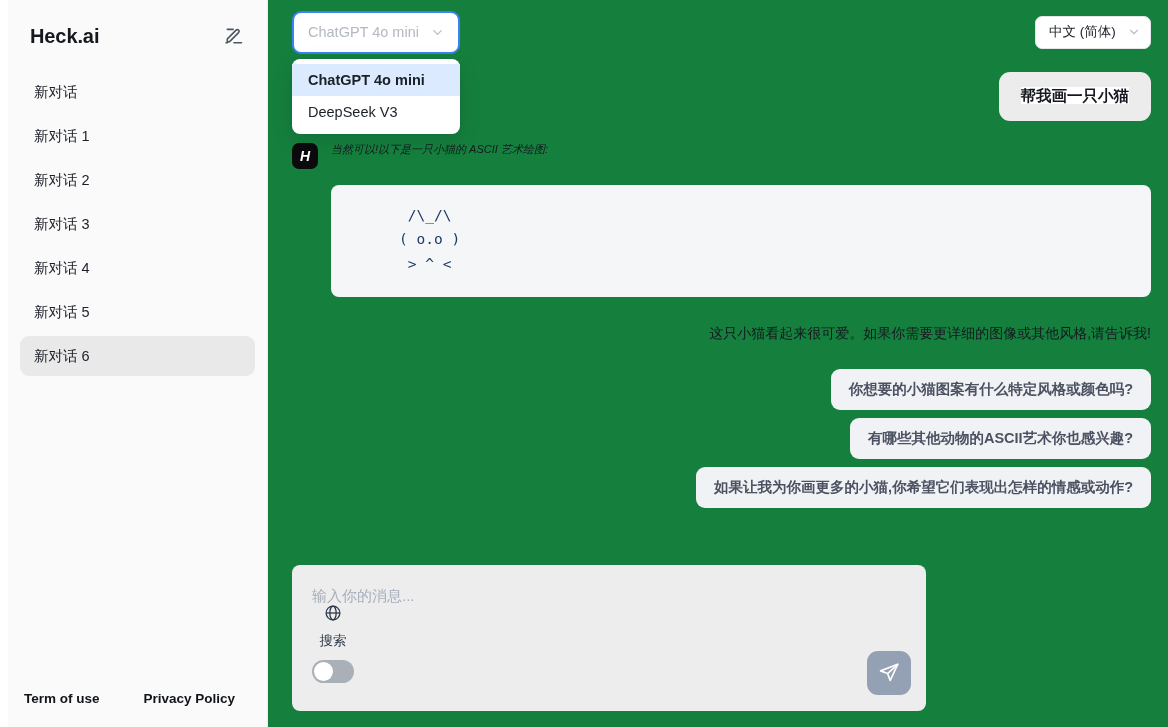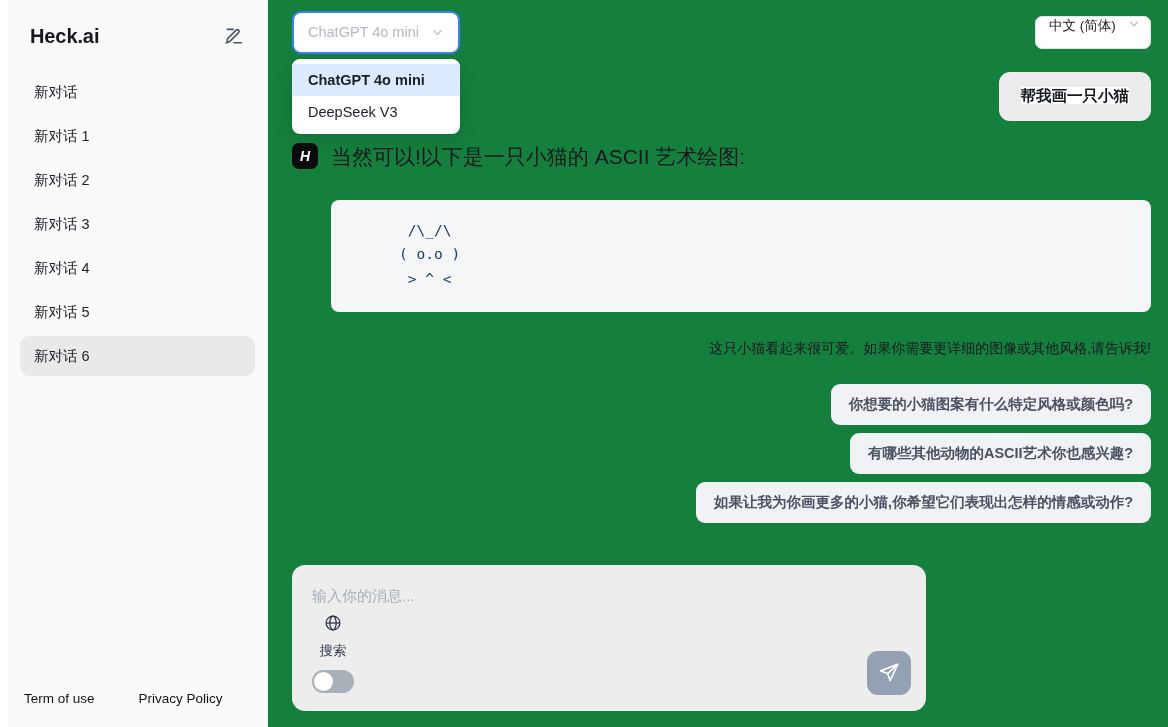--- a/index.html
+++ b/index.html
@@ -51,20 +51,21 @@
     white-space: nowrap; overflow: hidden; text-overflow: ellipsis;
   }
   .conv-item.active { background: #e9e9e9; }
 
   #sidebar-footer {
     flex: 0 0 48px;
     display: flex; align-items: center;
     gap: 44px;
     padding: 0 14px 10px 16px;
     font-size: 13.5px;
+    font-weight: bold;
   }
   #sidebar-footer a {
     color: #111418; text-decoration: none; cursor: pointer;
   }
 
   
   #main {
     flex: 1 1 auto; height: 727px;
     position: relative;
     background: #15803d;
@@ -109,21 +110,21 @@
     cursor: pointer;
   }
   .model-opt.selected { background: #dbeafe; font-weight: 700; }
 
   
   #lang-select {
     min-width: 116px; height: 33px;
     border: 1px solid #e3e5e9;
     border-radius: 7px;
     background: #fff;
-    display: flex; justify-content: space-between;
+    display: flex; align-items: center; justify-content: space-between;
     gap: 8px;
     padding: 0 9px 0 13px;
     cursor: pointer;
     font-size: 13.5px; color: #1b1f27;
   }
 
   
   #chat {
     flex: 1 1 auto;
     padding: 0 25px 0 24px;
@@ -148,21 +149,21 @@
     width: 26px; height: 26px; flex: 0 0 26px;
     background: #0b0b0d;
     border-radius: 7px;
     color: #ffffff;
     font-size: 14px; font-weight: 700; font-style: italic;
     display: flex; align-items: center; justify-content: center;
     margin-top: 2px;
   }
   .assistant-body { flex: 1 1 auto; min-width: 0; }
   .assistant-line {
-    font-size: 21px; color: #15181f; line-height: 1.5;
+    font-size: 11px; color: #15181f; line-height: 1.5; font-style: italic;
   }
   #code-block {
     background: #f4f6f8;
     border-radius: 8px;
     margin-top: 27px;
     padding: 18px 0 20px 0;
   }
   #code-block pre {
     font-family: "DejaVu Sans Mono", "Liberation Mono", monospace;
     font-size: 14.5px;
@@ -190,23 +191,23 @@
   
   #composer-wrap {
     flex: 0 0 auto;
     padding: 0 25px 0 24px;
   }
   #composer {
     width: 634px;
     margin-left: 0;
     height: 146px;
     background: #ededee;
-    border-radius: 13px;
+    border-radius: 8px;
     padding: 22px 20px 18px 20px;
-    display: flex; flex-direction: column; justify-content: space-between;
+    display: flex; flex-direction: column; justify-content: flex-start;
     position: relative;
   }
   #msg-input {
     width: 100%;
     border: none; outline: none; background: transparent;
     font-family: "Liberation Sans", "DejaVu Sans", sans-serif;
     font-size: 15px;
     color: #1b1f27;
     padding: 0;
   }

